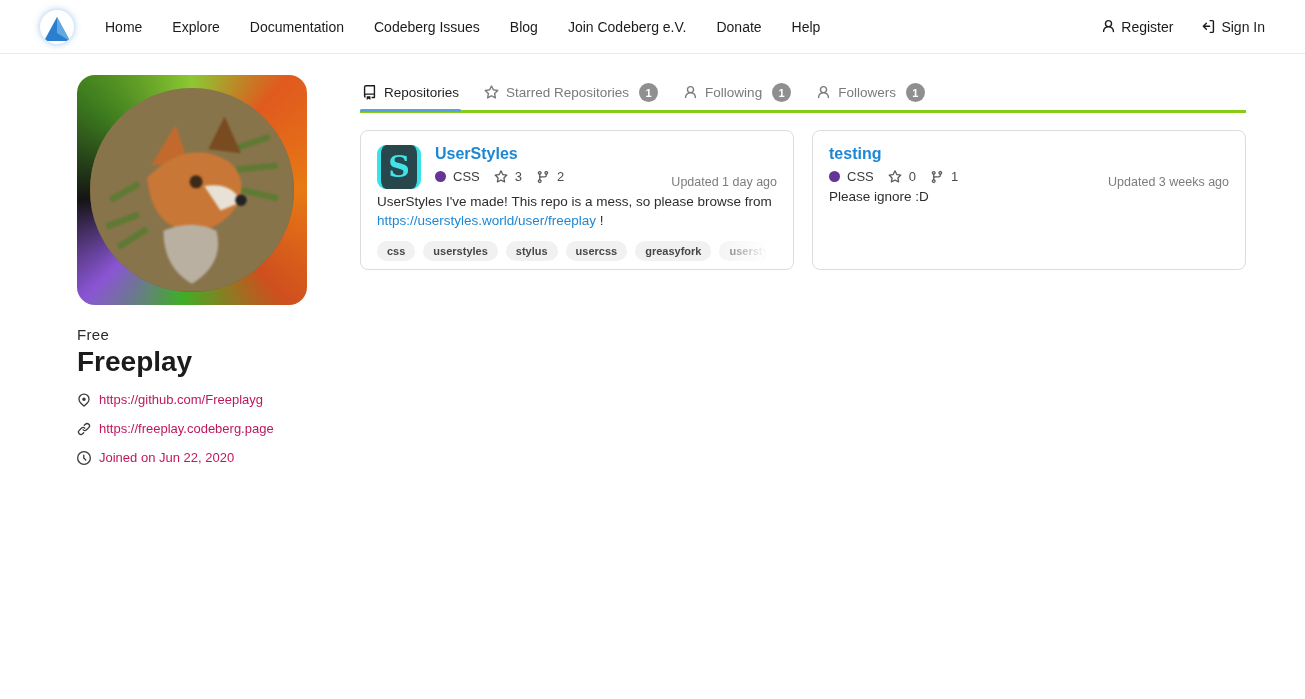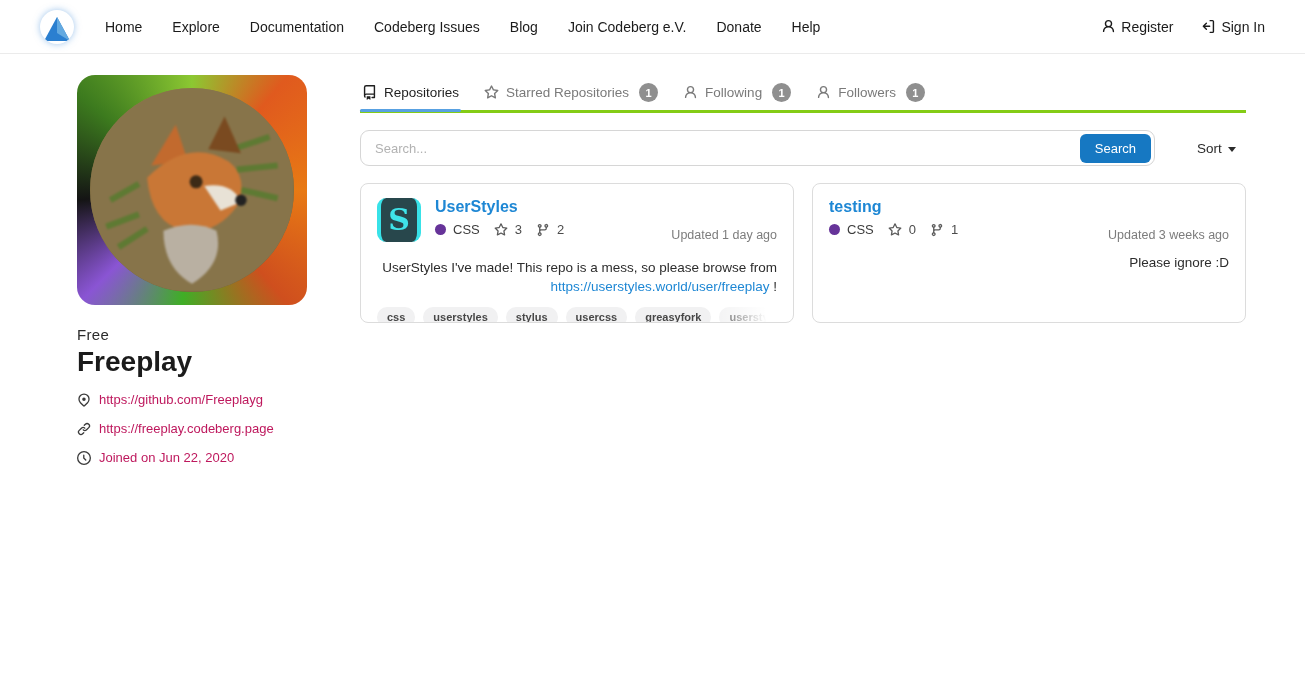--- a/index.html
+++ b/index.html
@@ -75,21 +75,21 @@
     border-left:4px solid #38e2e8; border-right:4px solid #38e2e8; display:flex;
     align-items:center; justify-content:center; color:#3fe4ea; font-size:30px; font-weight:700;
     font-family:"DejaVu Serif", serif; line-height:1; }
   .repo-title { font-size:16px; font-weight:700; color:#1e87d4; cursor:pointer; }
   .meta-row { display:flex; align-items:center; gap:7px; margin-top:6px; }
   .lang-dot { width:11px; height:11px; border-radius:50%; }
   .meta-row .lang { font-size:13px; color:#3c3c3c; }
   .meta-row svg { width:14px; height:14px; fill:#5c5c5c; margin-left:7px; }
   .meta-row .count { font-size:13px; color:#4c4c4c; }
   .updated { position:absolute; right:16px; top:44px; font-size:12.5px; color:#7c7c7c; }
-  .card-desc { margin-top:17px; font-size:13.5px; line-height:1.38; color:#2d2d2d;text-align:right; }
+  .card-desc { margin-top:4px; font-size:13.5px; line-height:1.38; color:#2d2d2d; }
   .card-desc .desc-link { color:#1e87d4; cursor:pointer; }
   .tags { display:flex; gap:8px; margin-top:11px; position:relative; overflow:hidden;
     white-space:nowrap; }
   .tags::after { content:""; position:absolute; top:0; right:0; width:70px; height:100%;
     background:linear-gradient(90deg, rgba(255,255,255,0), #fff 85%); pointer-events:none; }
   .tag { background:#f1f1f2; border-radius:11px; padding:4px 10px; font-size:11px;
     font-weight:700; color:#474747; flex:0 0 auto; cursor:pointer; }
 </style>
 </head>
 <body>
@@ -196,30 +196,20 @@
       </div>
       <div class="tab">
         <svg viewBox="0 0 16 16">
             <path d="M10.561 8.073a6.005 6.005 0 0 1 3.432 5.142.75.75 0 1 1-1.498.07 4.5 4.5 0 0 0-8.99 0 .75.75 0 0 1-1.498-.07 6.004 6.004 0 0 1 3.431-5.142 3.999 3.999 0 1 1 5.123 0ZM10.5 5a2.5 2.5 0 1 0-5 0 2.5 2.5 0 0 0 5 0Z"></path>
           </svg>
         <span>Followers</span>
         <span class="badge">1</span>
       </div>
     </div>
 
-    <div class="search-row">
-      <div class="search-box">
-        <input type="text" placeholder="Search..." style="">
-        <button class="search-btn">Search</button>
-      </div>
-      <div class="sort">
-        <span>Sort</span>
-        <span class="caret"></span>
-      </div>
-    </div>
 
     <div class="cards">
 
       <div class="card">
         <div class="card-head">
           <div class="repo-avatar">
             <span>S</span>
           </div>
           <div>
             <div class="repo-title">UserStyles</div>

